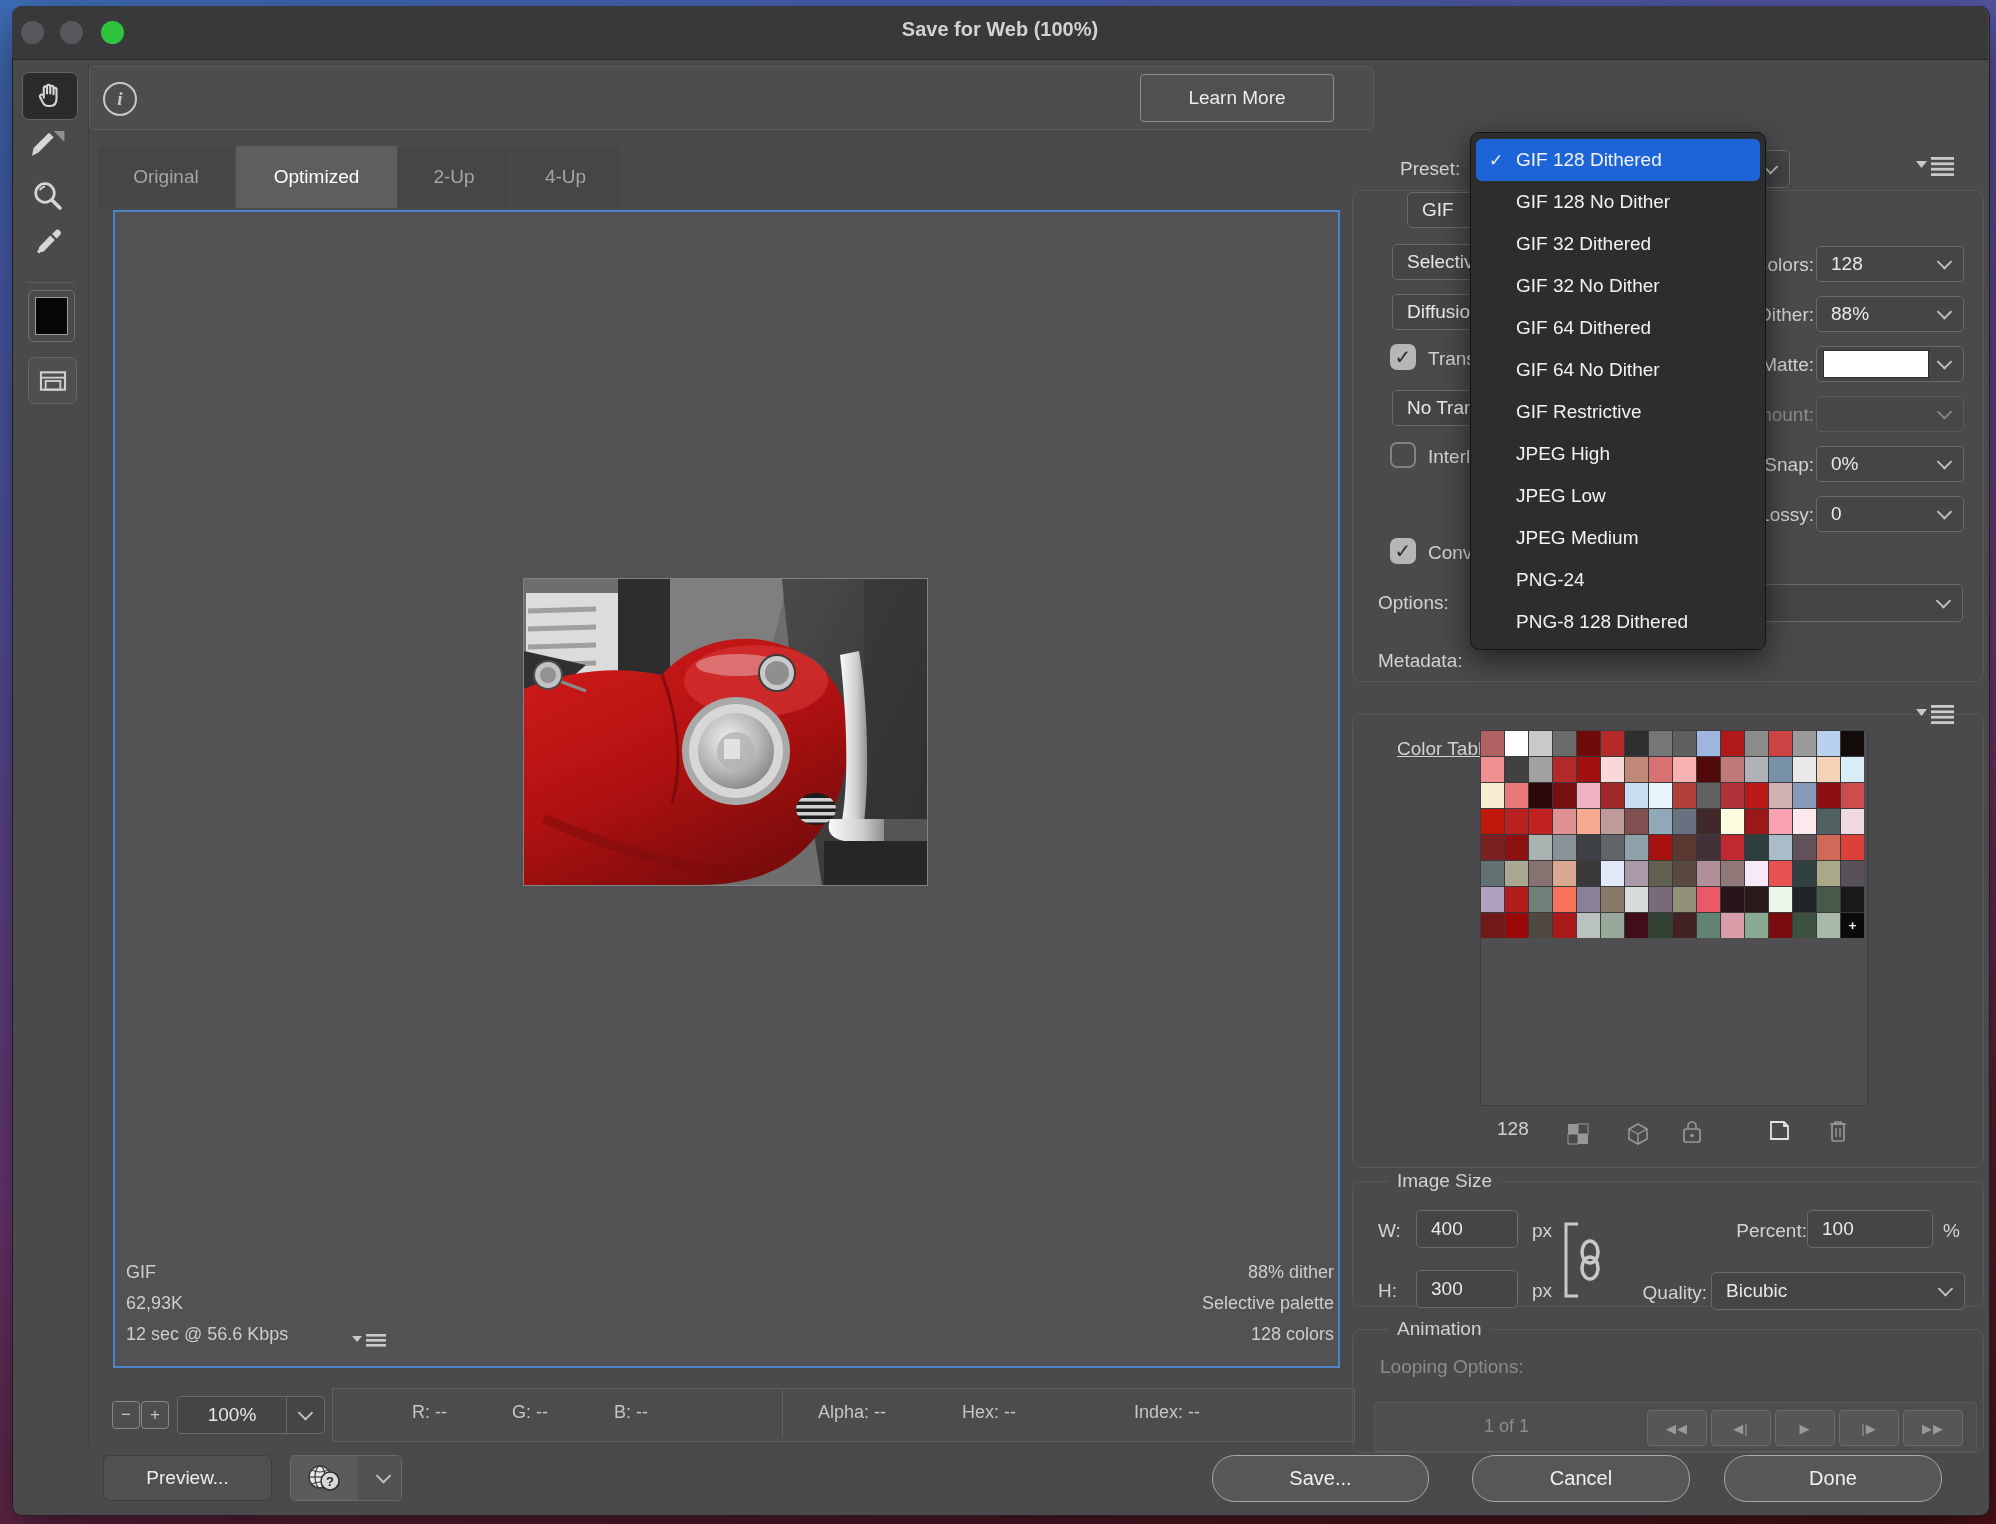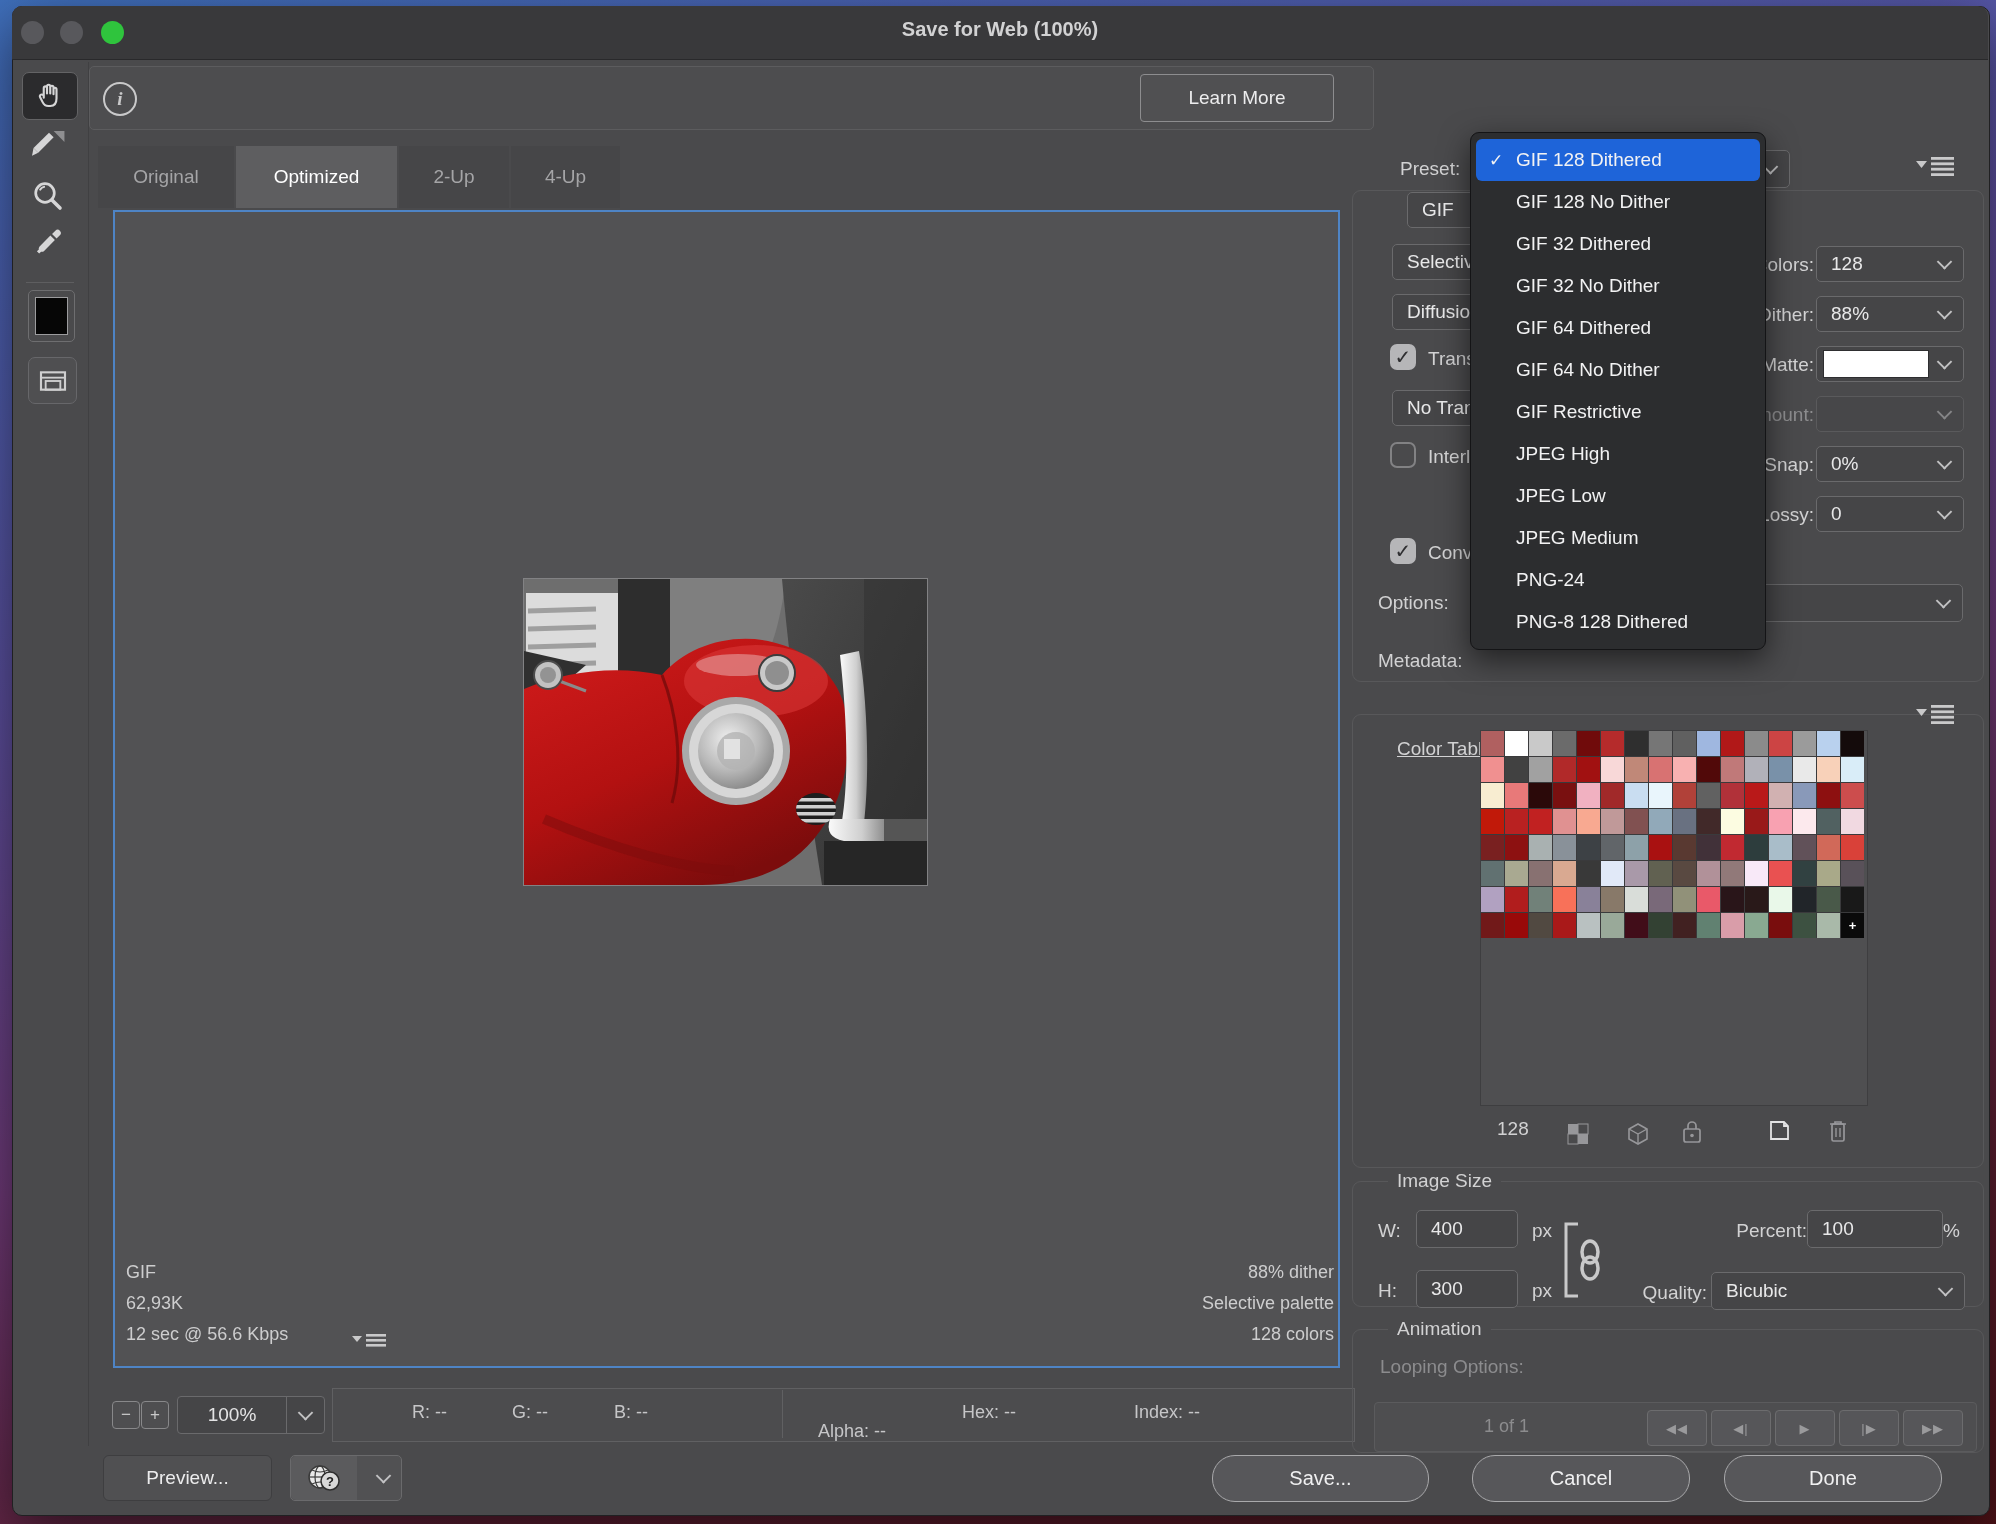--- a/index.html
+++ b/index.html
@@ -231,21 +231,21 @@
   <div id="zoomsel" class="abs">
     <div id="zoomtext" class="abs">100%</div>
     <div id="zoomdiv" class="abs"></div>
     <span class="chev"></span>
   </div>
   <div id="rgbpanel" class="abs"></div>
   <div id="rgb-entries">
       <span class="sbe" style="left: 412px;">R: --</span>
       <span class="sbe" style="left: 512px;">G: --</span>
       <span class="sbe" style="left: 614px;">B: --</span>
-      <span class="sbe" style="left: 818px; margin-top: 19px;">Alpha: --</span>
+      <span class="sbe" style="left: 818px;">Alpha: --</span>
       <span class="sbe" style="left: 962px;">Hex: --</span>
       <span class="sbe" style="left: 1134px;">Index: --</span>
     </div>
   <div id="rgbdivider" class="abs"></div>
 
   <div class="btn abs" style="left:103px;top:1455px;width:167px;height:44px;">Preview...</div>
   <div class="abs" style="left:290px;top:1455px;width:110px;height:44px;border:1px solid #6a6a6c;border-radius:5px;background:#515153;">
     <div class="abs" style="left:0;top:0;width:66px;height:44px;background:#5b5b5d;border-radius:5px 0 0 5px;display:flex;align-items:center;justify-content:center;">
       <span>
           <svg width="40" height="30" viewBox="0 0 40 30">
@@ -531,21 +531,21 @@
     </div>
   <div class="lb" style="left:1532px;top:1280px;">px</div>
   <div class="abs" style="left:1552px;top:1222px;">
     <svg width="60" height="76" viewBox="0 0 60 76">
         <path d="M2 2 H14 V74 H2" fill="none" stroke="#c9c9ca" stroke-width="3" transform="translate(12,0) scale(-1,1) translate(-16,0)"></path>
         <ellipse cx="38" cy="30" rx="8" ry="11" fill="none" stroke="#c9c9ca" stroke-width="3.5"></ellipse>
         <ellipse cx="38" cy="46" rx="8" ry="11" fill="none" stroke="#c9c9ca" stroke-width="3.5"></ellipse>
       </svg>
   </div>
   <div class="lb" style="right:197px;top:1220px;">Percent:</div>
-  <div class="fld" style="left:1807px;top:1210px;width:136px;height:38px;">
+  <div class="fld" style="left:1807px;top:1210px;width:126px;height:38px;">
       <span>100</span>
     </div>
   <div class="lb" style="left:1943px;top:1220px;">%</div>
   <div class="lb" style="right:297px;top:1282px;">Quality:</div>
   <div class="sel" style="left:1711px;top:1272px;width:254px;height:38px;">
       <span>Bicubic</span>
       <span class="chev"></span>
     </div>
 
   <div class="group" style="left:1352px;top:1329px;width:630px;height:122px;"></div>

